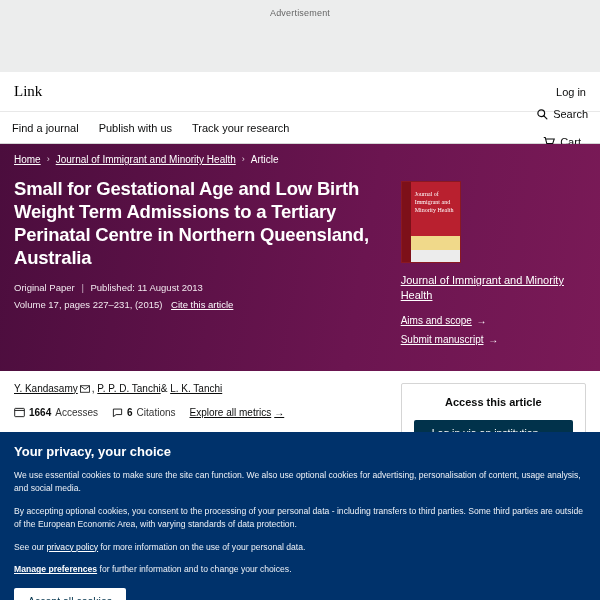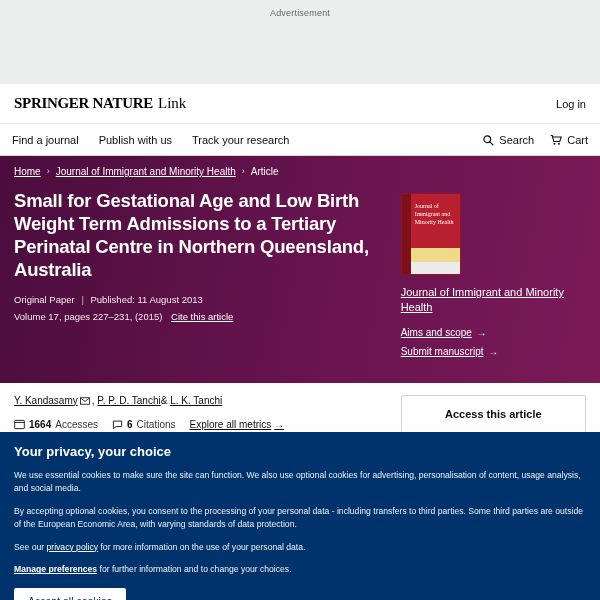--- a/index.html
+++ b/index.html
@@ -6,21 +6,21 @@
   html, body {
     width: 600px; height: 600px;
     font-family: "Liberation Sans", sans-serif;
     background: #fff;
     overflow: hidden;
   }
   .page { position: relative; width: 600px; height: 600px; }
 
   
   .ad-bar {
-    height: 84px;
+    height: 72px;
     background: #eceded;
     display: flex;
     align-items: flex-start;
     justify-content: center;
     padding-top: 8px;
   }
   .ad-label {
     font-size: 9px;
     color: #666;
     letter-spacing: 0.2px;
@@ -60,21 +60,21 @@
     height: 32px;
     background: #fff;
     border-bottom: 1px solid #d5d5d5;
     display: flex;
     align-items: center;
     padding: 0 12px;
     gap: 20px;
     font-size: 11px;
   }
   .nav-item { color: #0b0c0c; text-decoration: none; white-space: nowrap; }
-  .nav-right { margin-left: auto; display: flex; align-items: center; gap: 16px; }
+  .nav-right { margin-left: auto; display: flex; align-items: center; gap: 16px; flex-direction: column; }
   .nav-with-icon { display: flex; align-items: center; gap: 5px; }
   .icon-svg { display: block; }
 
   
   .hero {
     background: #5c0f46;
     background: linear-gradient(100deg, #4b0d3d 0%, #6b1550 60%, #7a1a57 100%);
     color: #fff;
     padding: 10px 14px 18px 14px;
     min-height: 184px;
@@ -268,21 +268,20 @@
 <body>
 
 <div class="page">
 
   <div class="ad-bar">
     <div class="ad-label">Advertisement</div>
   </div>
 
   <div class="site-header">
     <div class="brand">
-      <span class="brand-springer">SPRINGER NATURE</span>
       <span class="brand-link">Link</span>
     </div>
     <a class="login-link" href="#">Log in</a>
   </div>
 
   <div class="nav-bar">
     <a class="nav-item" href="#">Find a journal</a>
     <a class="nav-item" href="#">Publish with us</a>
     <a class="nav-item" href="#">Track your research</a>
     <div class="nav-right">

